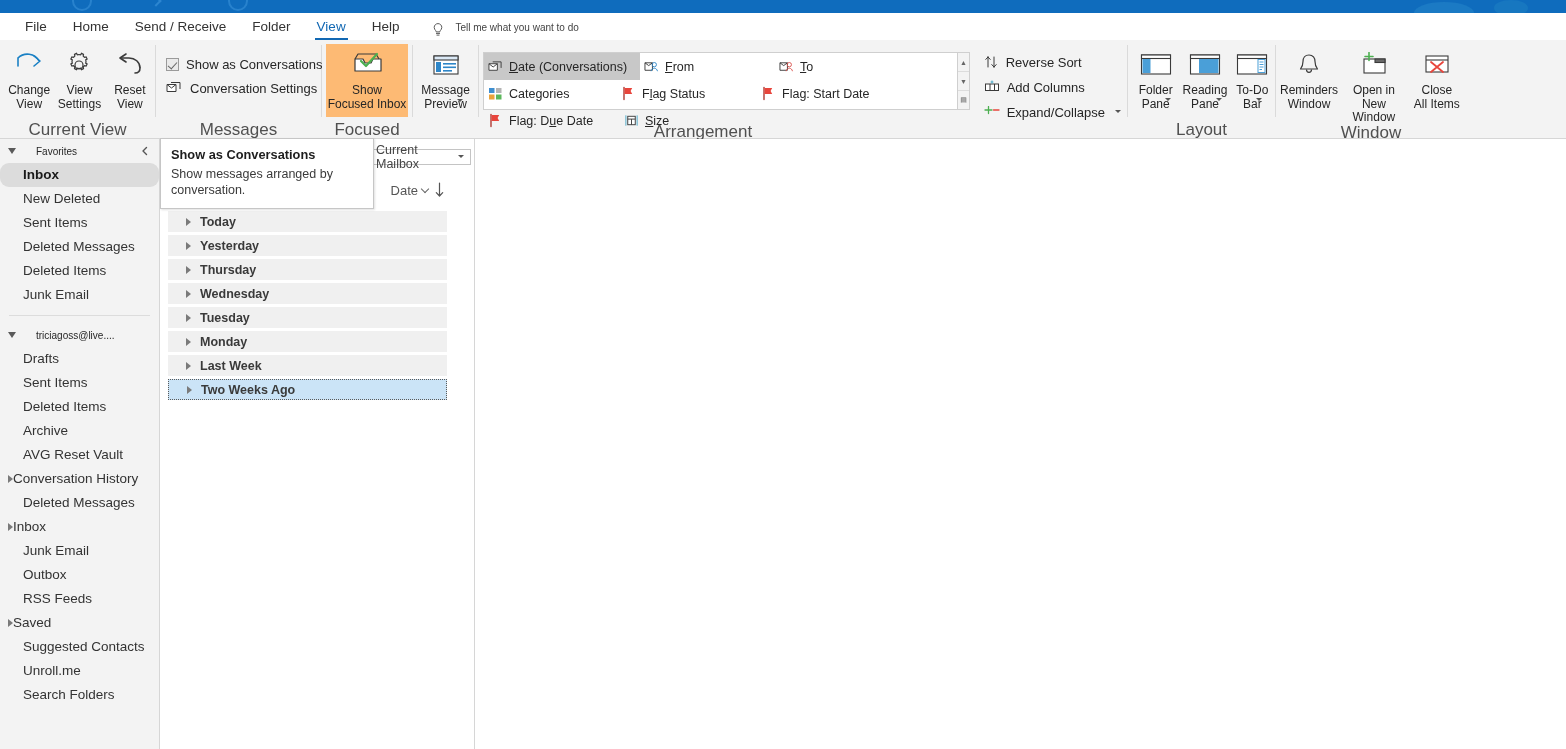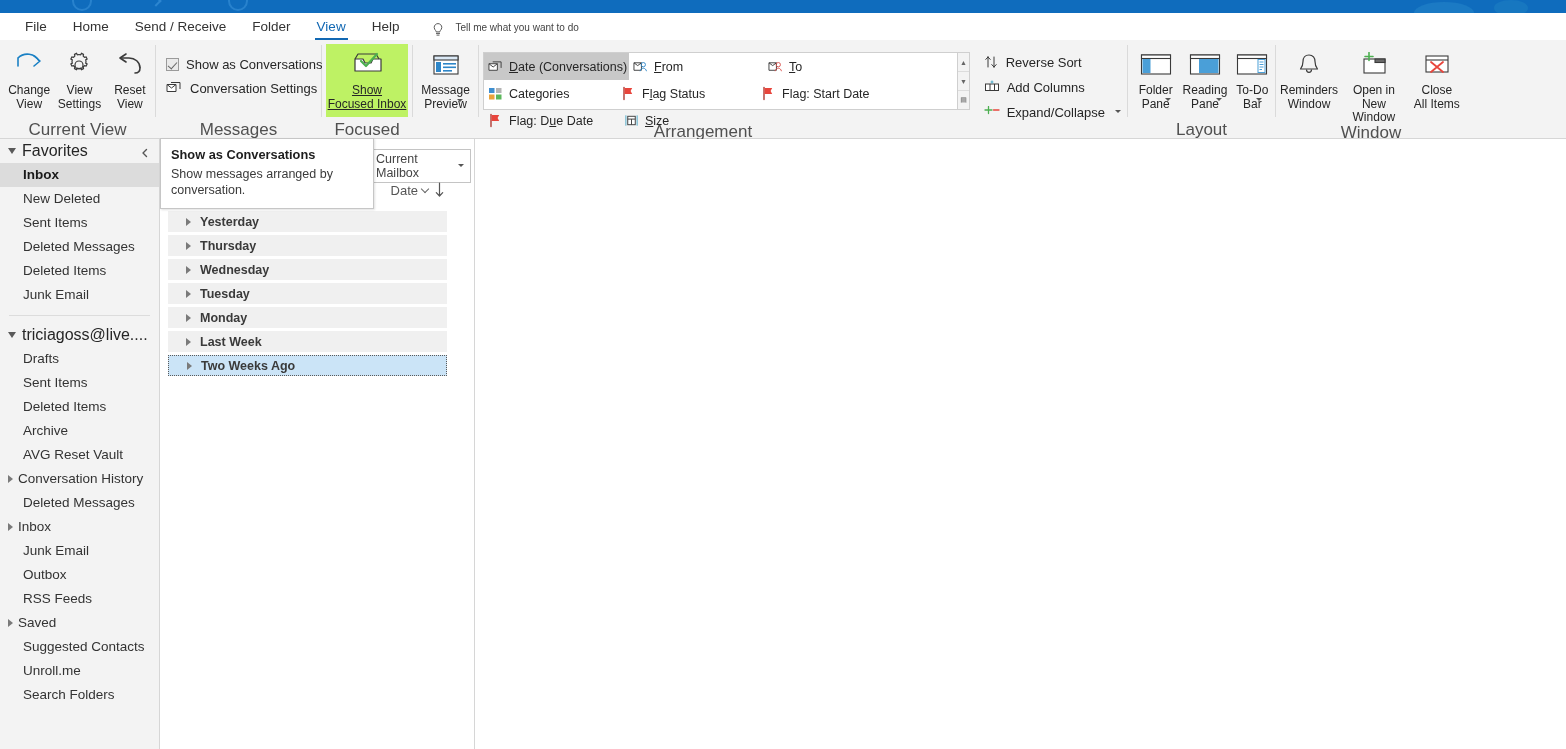--- a/index.html
+++ b/index.html
@@ -91,21 +91,21 @@
   .bigbtn {
     width: 56px; min-height: 70px;
     display: flex; flex-direction: column; 
     padding-top: 5px; cursor: default;
   }
   .bigbtn .ico { height: 32px; display: flex; align-items: center; justify-content: center; }
   .bigbtn .lab {
     font-size: 12px; line-height: 13.5px; color: #262626; text-align: center;
     margin-top: 3px; white-space: pre-line;
   }
-  .bigbtn.selected { background: #bef264; text-decoration: underline; }
+  .bigbtn.selected { background: #fdba74; }
   .caret-d {
     display: inline-block; width: 0; height: 0; vertical-align: middle;
     border-left: 3.5px solid transparent; border-right: 3.5px solid transparent;
     border-top: 3.5px solid #555; margin-left: 3px; margin-bottom: 1px;
   }
 
   
   .smallrow { display: flex; align-items: center; gap: 7px; height: 24px; padding: 0 6px; cursor: default; }
   .smallrow .lab { font-size: 13px; color: #262626; white-space: nowrap; }
   .u { text-decoration: underline; }
@@ -144,57 +144,58 @@
 
   .sortbtns { display: flex; flex-direction: column; justify-content: center; gap: 1px; margin-left: 8px; }
 
   
   .folderpane {
     position: absolute; top: 139px; left: 0; width: 160px; height: 610px;
     background: #f3f3f3; border-right: 1px solid #d6d6d6;
     overflow: hidden;
   }
   .fgroup-head {
-    position: relative; display: flex; align-items: center; gap: 6px;
-    height: 24px; padding-left: 8px; font-size: 16px; color: #262626; cursor: default;
+    position: relative; display: flex; align-items: center; gap: 20px;
+    height: 24px; padding-left: 8px; font-size: 10px; color: #262626; cursor: default;
   }
   .tri {
     width: 0; height: 0; flex: none;
     border-top: 4.5px solid transparent; border-bottom: 4.5px solid transparent;
     border-left: 6px solid #5a5a5a;
   }
   .tri.open {
     border-left: 4.5px solid transparent; border-right: 4.5px solid transparent;
     border-top: 6px solid #5a5a5a; border-bottom: none;
   }
   .fitem {
     height: 24px; line-height: 24px; padding-left: 23px;
     font-size: 13.5px; color: #333; cursor: default; white-space: nowrap;
     position: relative;
-  }
-  .fitem.expandable { padding-left: 8px; display: flex; align-items: center; gap: 5px; }
+    border-radius: 9px;
+  }
+  .fitem.expandable { padding-left: 8px; display: flex; align-items: center; }
   .fitem.selected { background: #dcdcdc; font-weight: bold; color: #1a1a1a; }
   .fsep { height: 1px; background: #dcdcdc; margin: 8px 9px 7px 9px; }
   .collapse-pane {
     position: absolute; right: 8px; top: 6px;
     width: 12px; height: 12px; cursor: pointer;
   }
 
   
   .msglist {
     position: absolute; top: 139px; left: 161px; width: 314px; height: 610px;
     background: #ffffff; border-right: 1px solid #d6d6d6;
   }
   .ml-searchrow { position: relative; height: 38px; }
   .searchbox {
     position: absolute; left: 4px; top: 10px; width: 200px; height: 22px;
     border: 1px solid #c4c4c4; background: #fff;
   }
   .scopebox {
-    position: absolute; left: 208px; top: 10px; width: 102px; height: 34px;
+    position: absolute; left: 208px; top: 10px; width: 102px; height: 16px;
     border: 1px solid #c4c4c4; background: #fff;
     display: flex; align-items: center; justify-content: space-between;
     padding: 0 6px; font-size: 12.5px; color: #444;
   }
   .ml-tabsrow { position: relative; height: 24px; }
   .ml-tab {
     position: absolute; top: 0; height: 24px; line-height: 21px;
     font-size: 13px; color: #444; cursor: default;
   }
   .ml-tab.active { color: #1268b3; border-bottom: 2px solid #1268b3; }
@@ -372,21 +373,21 @@
           </div>
         </div>
         <div class="glabel"></div>
       </div>
 
       <div class="rb-sep"></div>
 
       <div class="rb-group" style="width:648px">
         <div class="gbody" style="padding-top:10px; padding-left:4px">
           <div class="arr-gallery">
-            <div class="arr-item selected" style="width:145px">
+            <div class="arr-item selected" style="width:156px">
               <svg width="15" height="14" viewBox="0 0 16 15">
                 <path d="M1 4h9v7H1z" fill="#fff" stroke="#3a3a3a" stroke-width="1"></path>
                 <path d="M1 4l4.5 3.5L10 4" fill="none" stroke="#3a3a3a" stroke-width="1"></path>
                 <path d="M5 2h9v6.5" fill="none" stroke="#3a3a3a" stroke-width="1"></path>
               </svg>
               <span class="lab"><span class="u">D</span>ate (Conversations)</span>
             </div>
             <div class="arr-item" style="width:135px">
               <svg width="15" height="14" viewBox="0 0 16 15">
                 <path d="M1 3h8v8H1z" fill="#fff" stroke="#3a3a3a" stroke-width="1"></path>
@@ -637,20 +638,24 @@
     </div>
     <div class="ml-sortdir">
       <svg width="13" height="18" viewBox="0 0 13 18">
         <path d="M6.5 2v13M6.5 15l-3.2-3.4M6.5 15l3.2-3.4" stroke="#555" stroke-width="1.2" fill="none" stroke-linecap="round"></path>
       </svg>
     </div>
 
     <div class="datehdrs">
       <div class="datehdr">
         <span class="dt-tri"></span>
+        <span>Today</span>
+      </div>
+      <div class="datehdr">
+        <span class="dt-tri"></span>
         <span>Yesterday</span>
       </div>
       <div class="datehdr">
         <span class="dt-tri"></span>
         <span>Thursday</span>
       </div>
       <div class="datehdr">
         <span class="dt-tri"></span>
         <span>Wednesday</span>
       </div>

